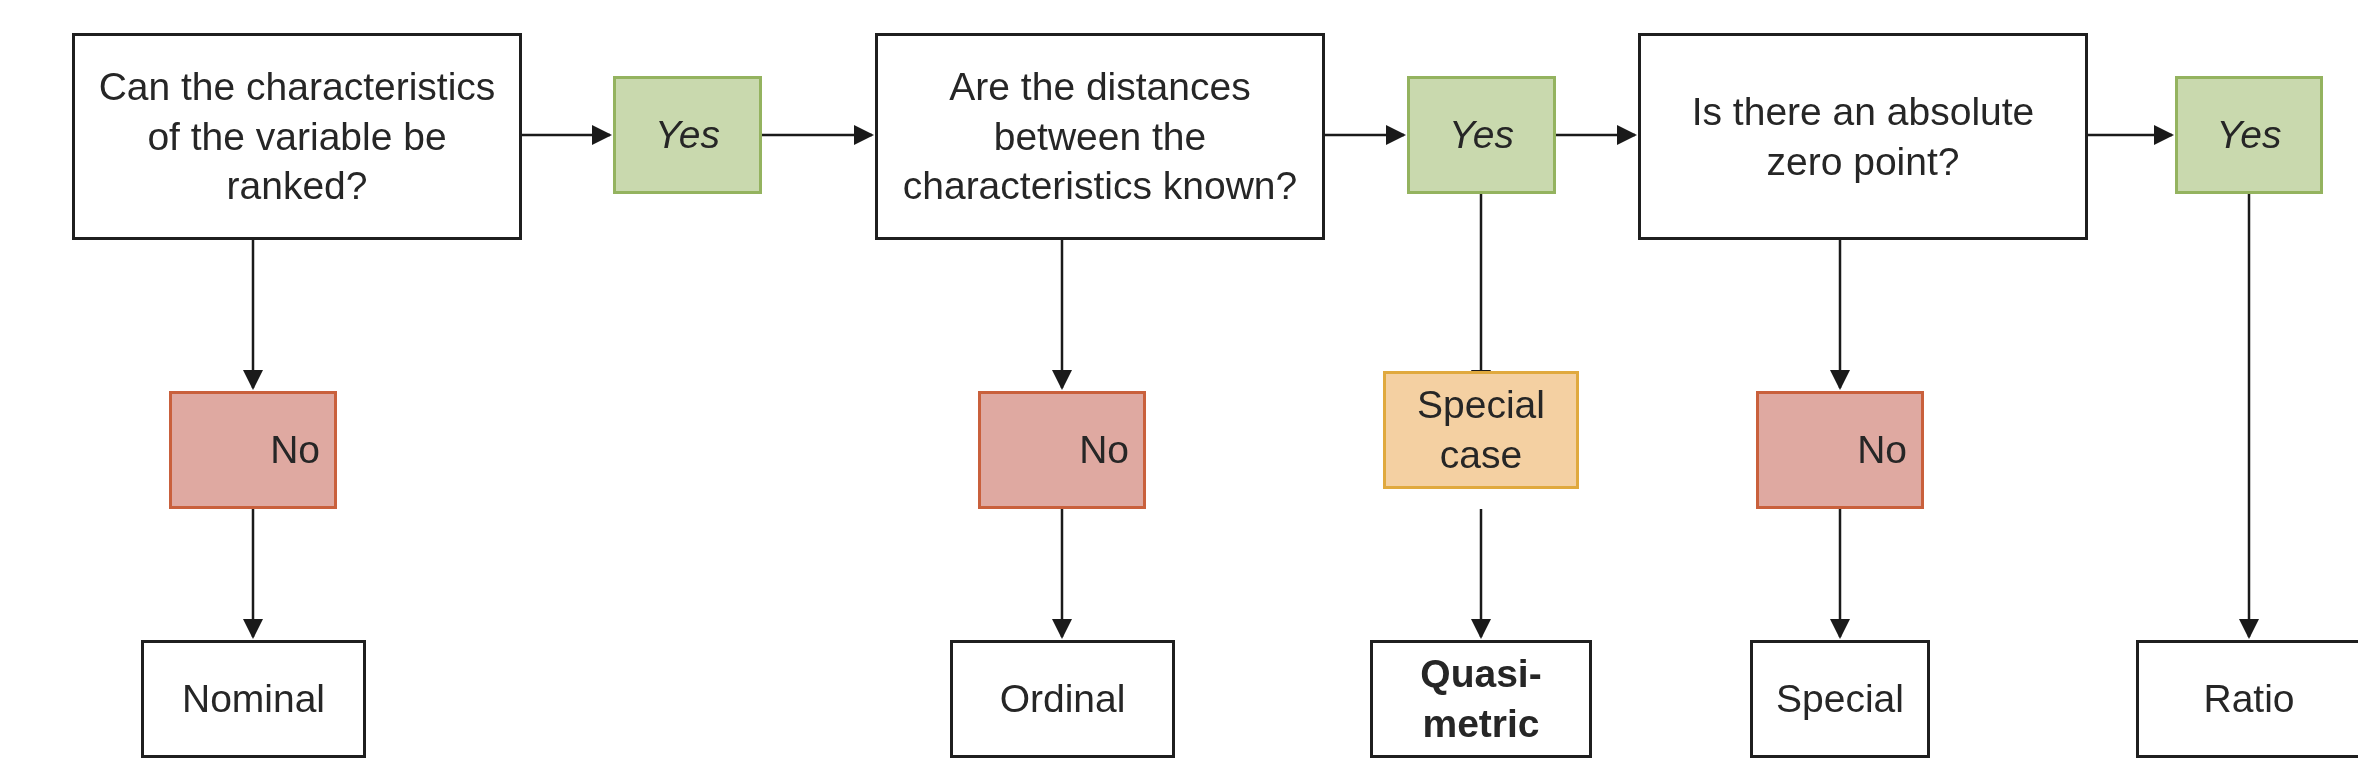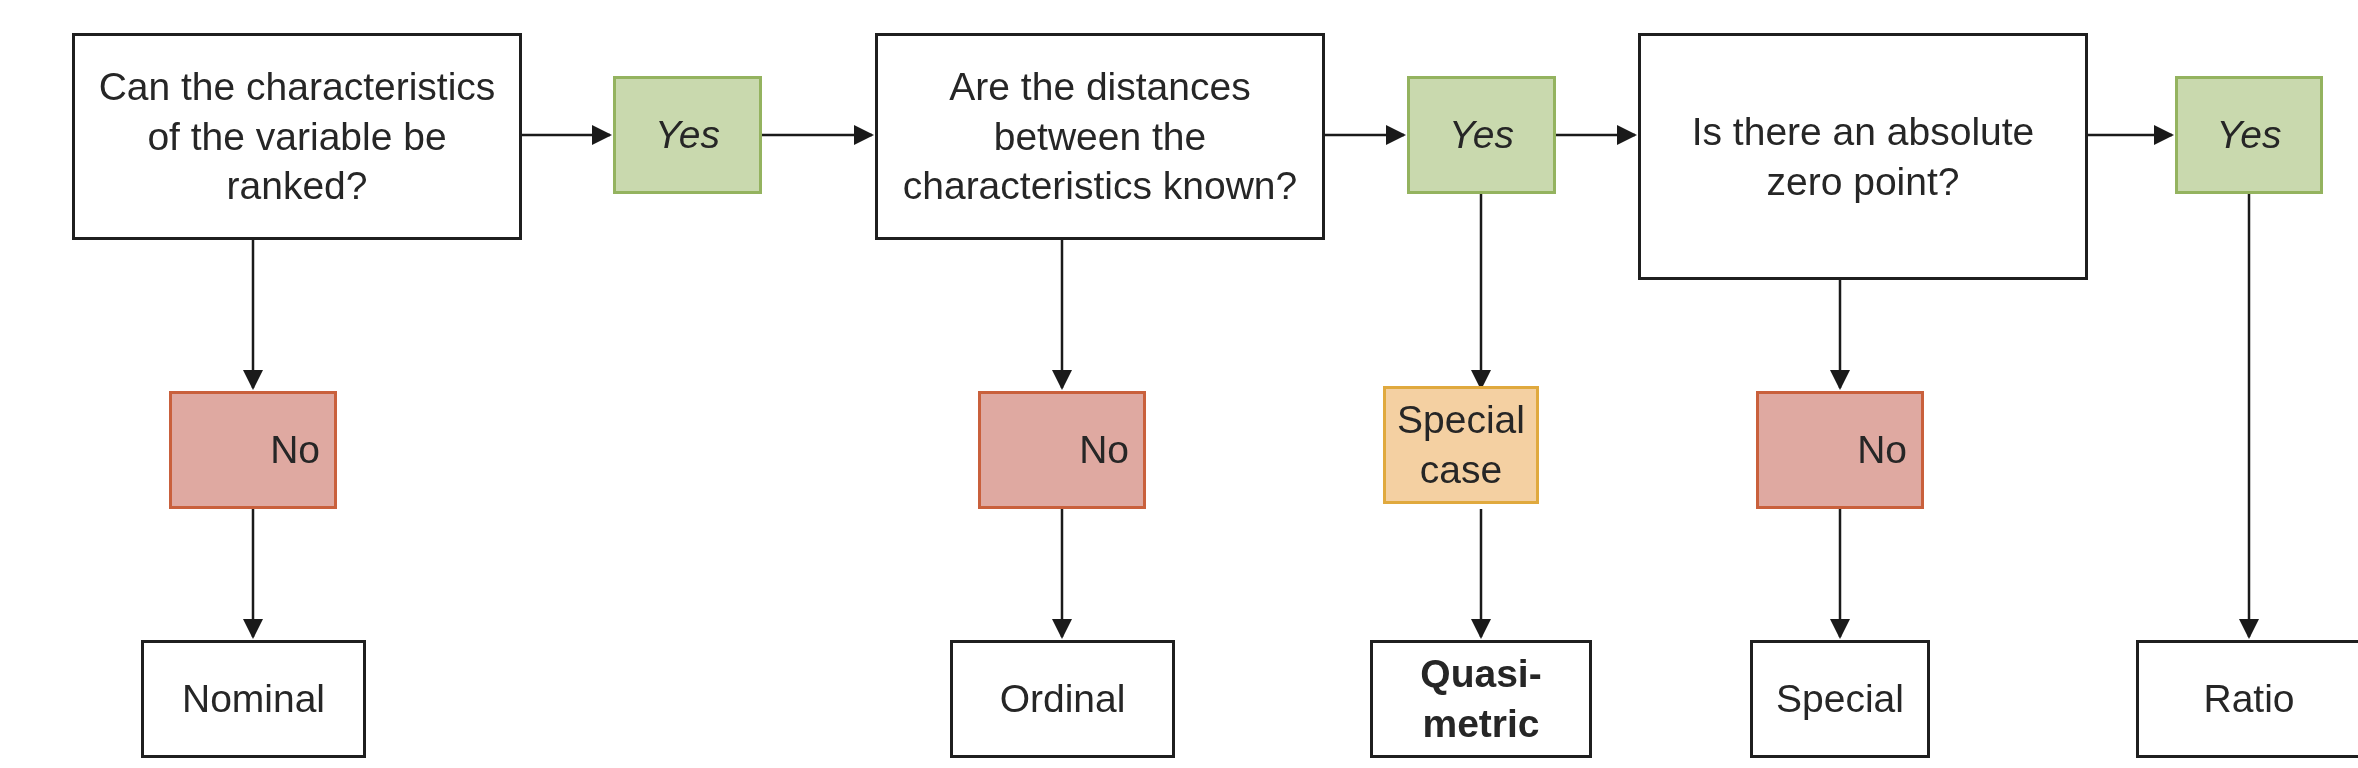--- a/index.html
+++ b/index.html
@@ -73,37 +73,37 @@
   </div>
 
   <div class="node question" style="left:875px;top:33px;width:450px;height:207px">
     <span>Are the distances between the characteristics known?</span>
   </div>
 
   <div class="node yes" style="left:1407px;top:76px;width:149px;height:118px">
     <span>Yes</span>
   </div>
 
-  <div class="node question" style="left:1638px;top:33px;width:450px;height:247px">
+  <div class="node question" style="left:1638px;top:33px;width:450px;height:207px">
     <span>Is there an absolute zero point?</span>
   </div>
 
   <div class="node yes" style="left:2175px;top:76px;width:148px;height:118px">
     <span>Yes</span>
   </div>
 
   <div class="node no" style="left:169px;top:391px;width:168px;height:118px">
     <span>No</span>
   </div>
 
   <div class="node no" style="left:978px;top:391px;width:168px;height:118px">
     <span>No</span>
   </div>
 
-  <div class="node special" style="left:1383px;top:386px;width:156px;height:118px">
+  <div class="node special" style="left:1383px;top:371px;width:196px;height:118px">
     <span>Special case</span>
   </div>
 
   <div class="node no" style="left:1756px;top:391px;width:168px;height:118px">
     <span>No</span>
   </div>
 
   <div class="node result" style="left:950px;top:640px;width:225px;height:118px">
     <span>Ordinal</span>
   </div>

